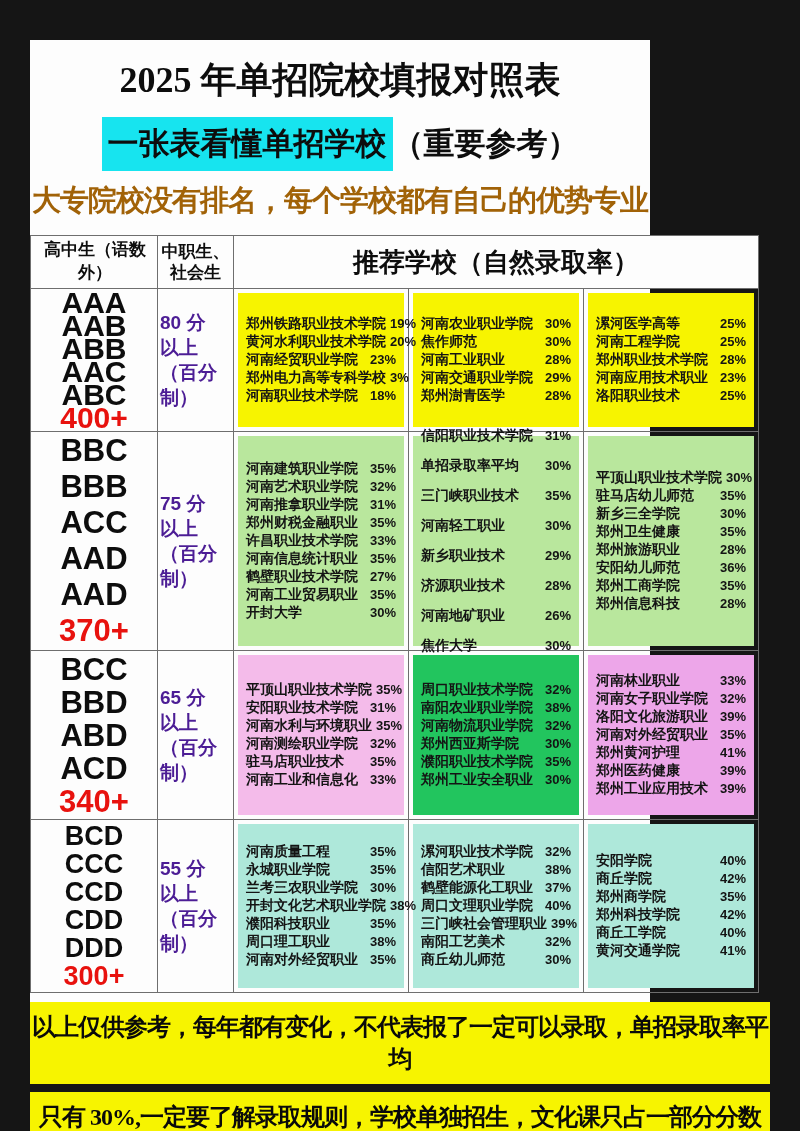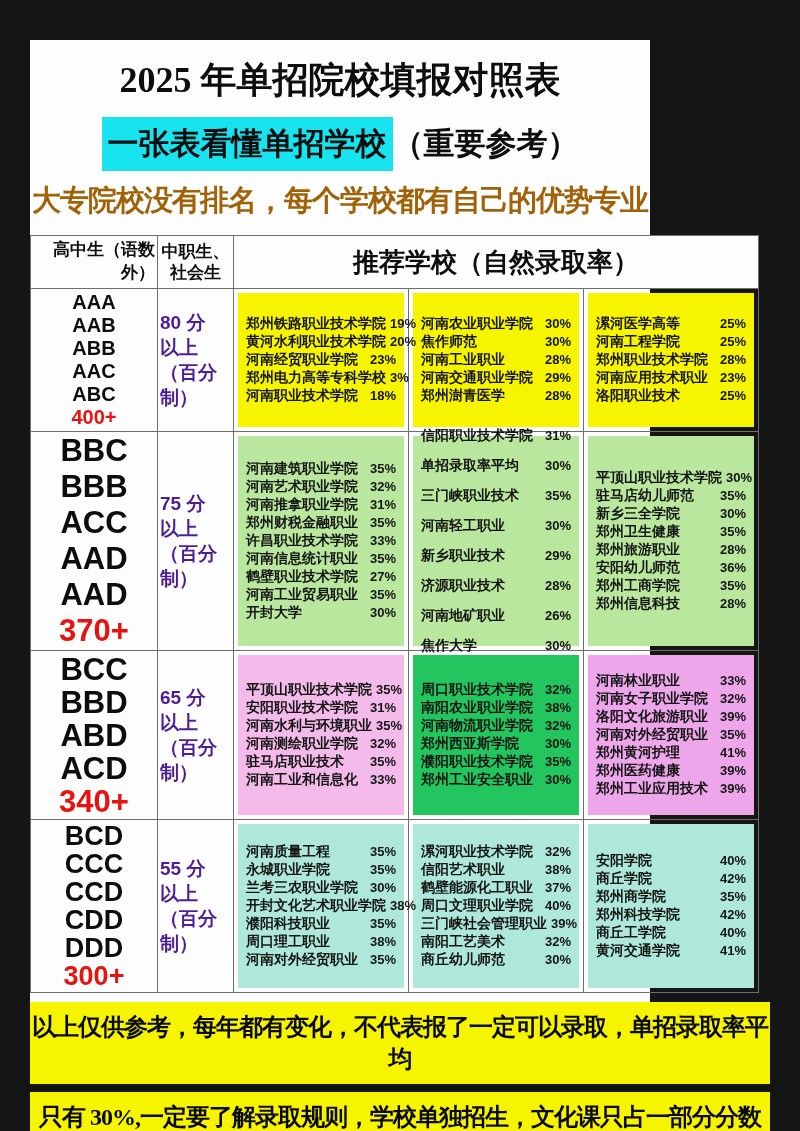--- a/index.html
+++ b/index.html
@@ -29,42 +29,42 @@
     font-size:29px;font-weight:bold;color:#a16207;
     text-align:center;margin:10px 0 14px;letter-spacing:-1px;
   }
   table{
     border-collapse:collapse;table-layout:fixed;
     margin:0 auto 8px;width:728px;
   }
   td,th{border:1px solid #6e6e6e;padding:0;vertical-align:middle;box-sizing:border-box;}
   th{background:#fdfdfd;font-weight:bold;color:#0d0d0d;}
   tr.header{height:52px;}
-  th.h-grade{font-size:17px;text-align:right;vertical-align:bottom;padding:2px 2px 4px 4px;width:127px;}
+  th.h-grade{font-size:17px;text-align:center;vertical-align:bottom;padding:2px 2px 4px 4px;width:127px;}
   th.h-vocat{font-size:17px;line-height:21px;padding:2px;width:76px;}
   th.h-reco{font-size:26px;width:525px;}
   td.grades{text-align:center;font-weight:bold;color:#0d0d0d;}
   .grade-line{font-family:"Liberation Sans",sans-serif;}
   .grade-red{color:#e8120e;font-weight:bold;}
   td.score{font-size:19px;font-weight:600;color:#4c1d95;padding-left:2px;line-height:25px;}
   td.schools{vertical-align:top;}
   .block{
     margin:4px;box-sizing:border-box;padding:3px 8px;
     display:flex;flex-direction:column;justify-content:center;
   }
   .item{display:flex;justify-content:space-between;align-items:baseline;
         font-weight:bold;color:#141414;font-size:14px;}
   .item .name{white-space:nowrap;}
   .item .pct{margin-left:4px;font-size:13px;white-space:nowrap;}
   
   tr.row-0{height:142px;} tr.row-0 .block{height:134px;}
   tr.row-1{height:218px;} tr.row-1 .block{height:210px;}
   tr.row-2{height:168px;} tr.row-2 .block{height:160px;}
   tr.row-3{height:172px;} tr.row-3 .block{height:164px;}
-  tr.row-0 td.grades{font-size:20px;line-height:23px;margin-top:16px;}
+  tr.row-0 td.grades{font-size:30px;line-height:23px;margin-top:16px;}
   tr.row-1 td.grades{font-size:31px;line-height:36px;}
   tr.row-2 td.grades{font-size:31px;line-height:33px;}
   tr.row-3 td.grades{font-size:27px;line-height:28px;}
   .footer{position:absolute;left:30px;top:1002px;width:740px;text-align:center;}
   .footer-line{
     display:block;background:#f7f400;color:#0a0a0a;
     font-family:"Liberation Serif","DejaVu Serif",serif;
     font-size:24px;font-weight:bold;
     padding:9px 2px;margin-bottom:8px;letter-spacing:-1px;
   }

